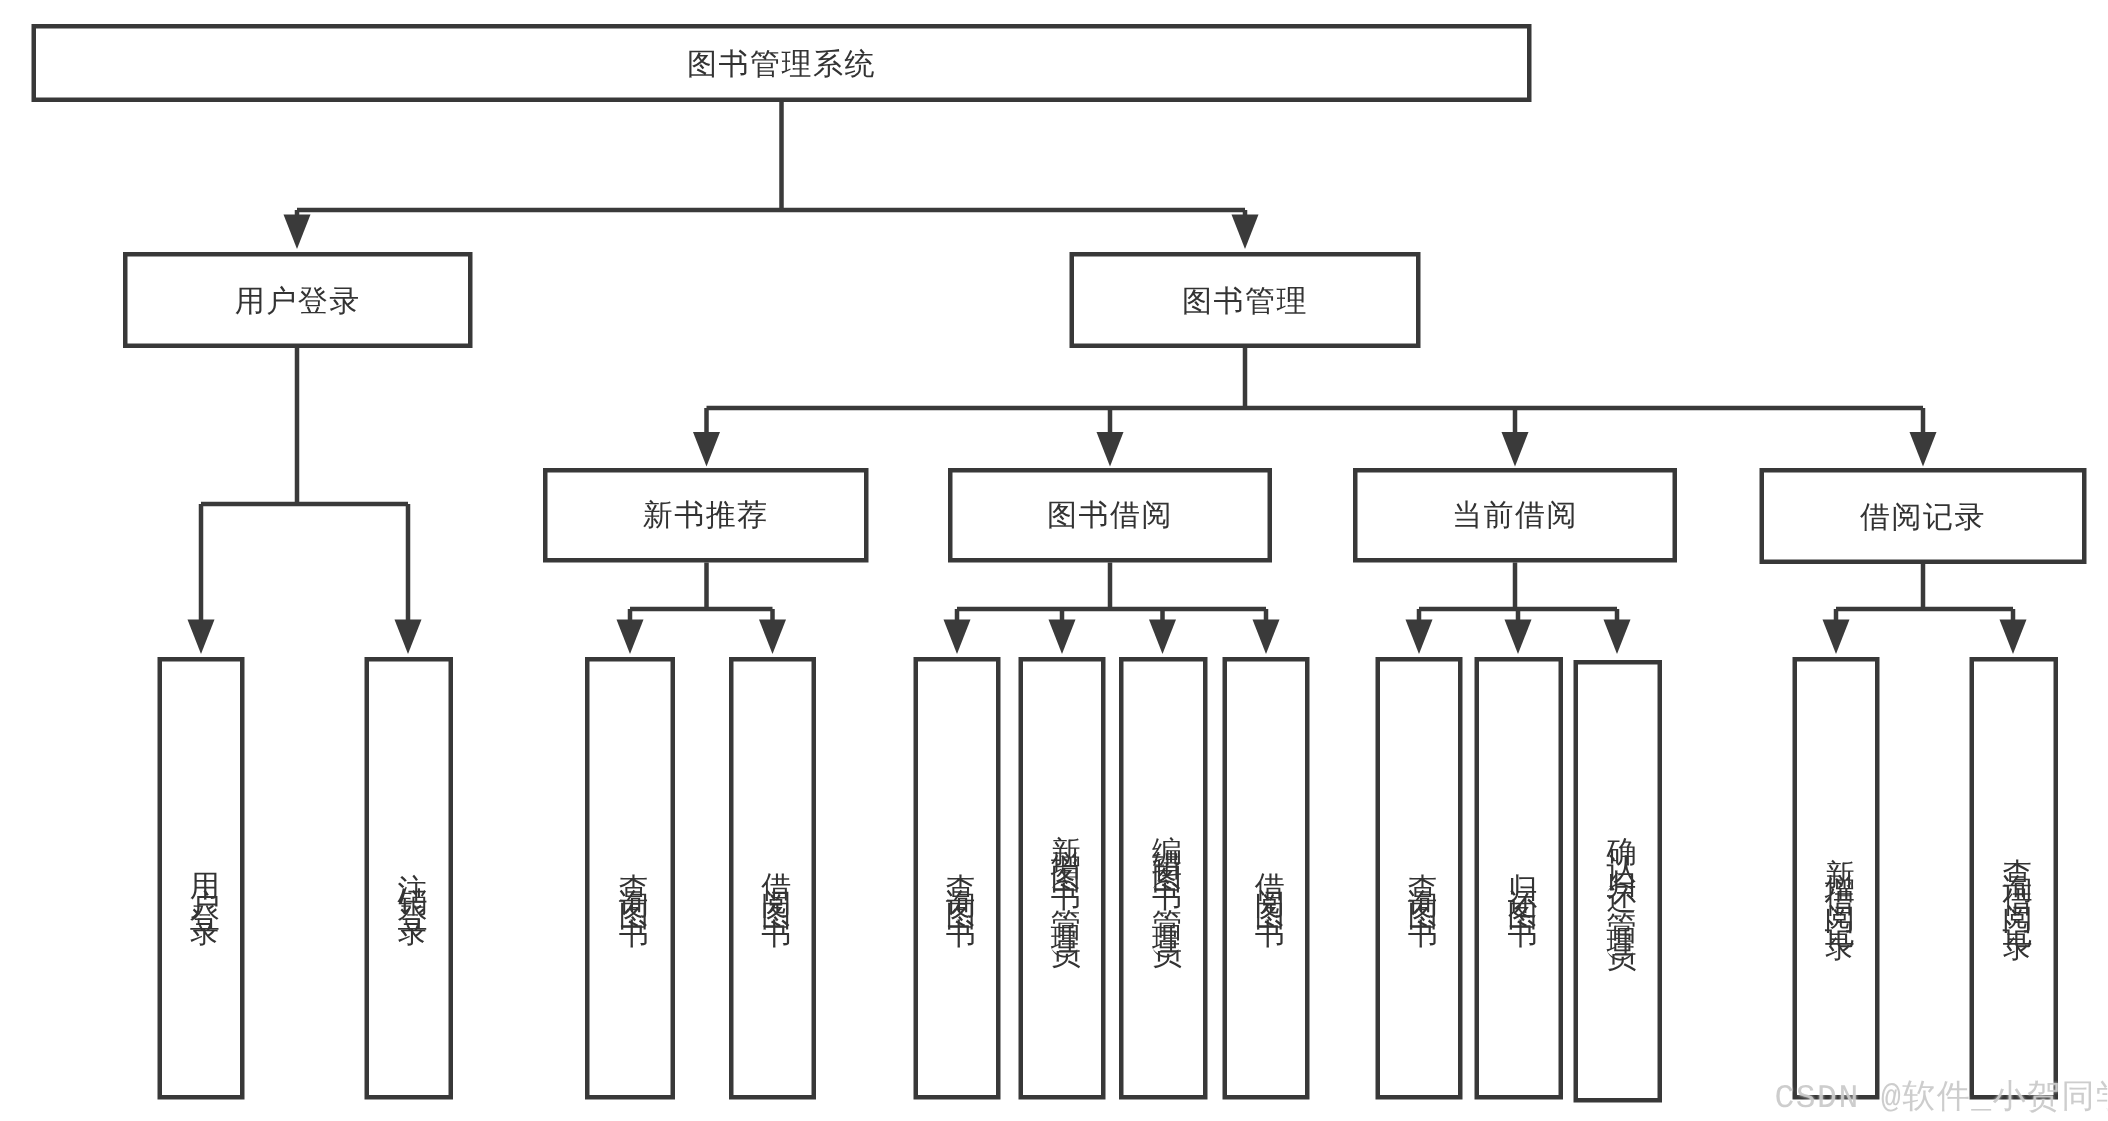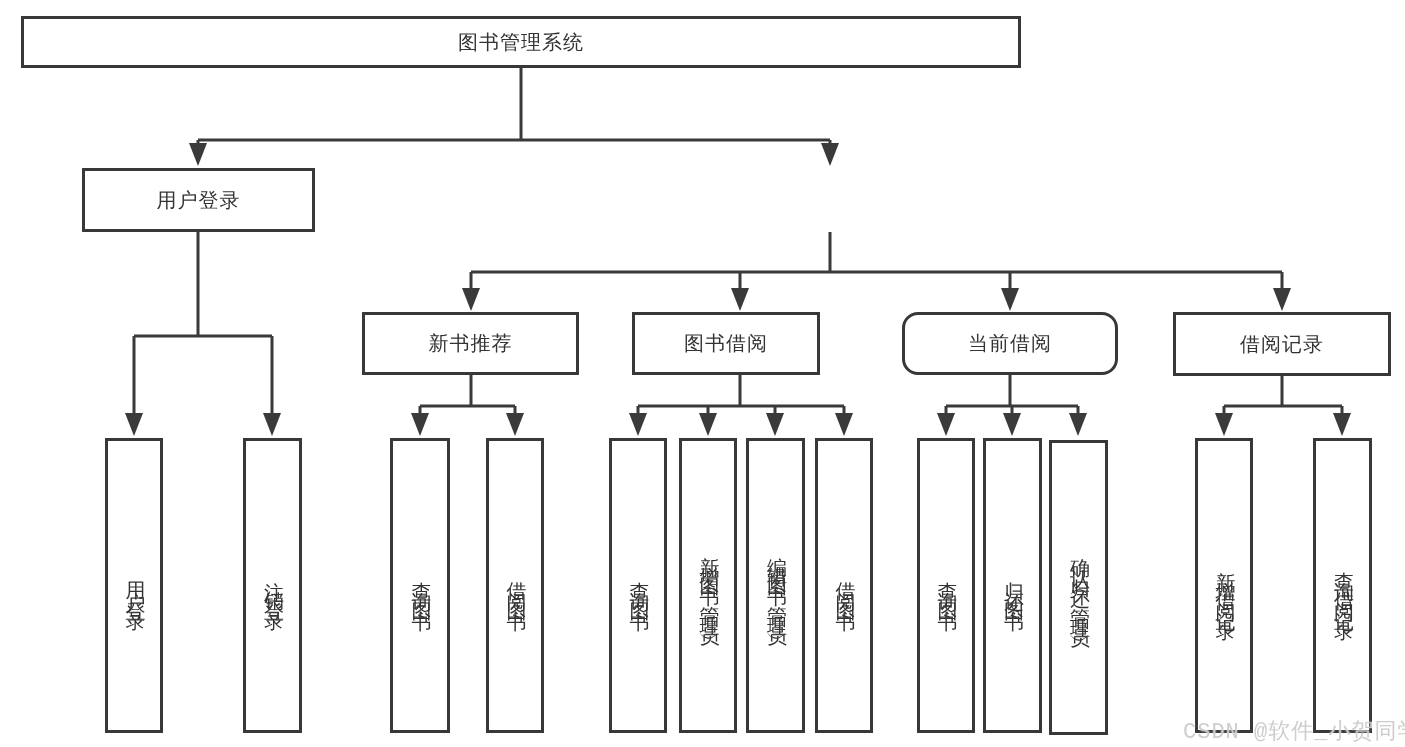--- a/index.html
+++ b/index.html
@@ -97,28 +97,31 @@
     </g>
   </svg>
 
   <div class="node" style="left:21px; top:16px; width:1000px; height:52px;">
     <span>图书管理系统</span>
   </div>
 
   <div class="node" style="left:82px; top:168px; width:233px; height:64px;">
     <span>用户登录</span>
   </div>
+  <div class="node" style="left:713px; top:168px; width:234px; height:64px;">
+    <span>图书管理</span>
+  </div>
 
   <div class="node" style="left:362px; top:312px; width:217px; height:63px;">
     <span>新书推荐</span>
   </div>
-  <div class="node" style="left:632px; top:312px; width:188px; height:63px;">
+  <div class="node" style="left:632px; top:312px; width:216px; height:63px;">
     <span>图书借阅</span>
   </div>
-  <div class="node" style="left:902px; top:312px; width:216px; height:63px;border-radius:16px;">
+  <div class="node" style="left:902px; top:312px; width:216px; height:63px;">
     <span>当前借阅</span>
   </div>
   <div class="node" style="left:1173px; top:312px; width:218px; height:64px;">
     <span>借阅记录</span>
   </div>
 
   <div class="node vnode" style="left:105px; top:438px; width:58px; height:295px;">
     <span>用户登录</span>
   </div>
   <div class="node vnode" style="left:243px; top:438px; width:59px; height:295px;">

